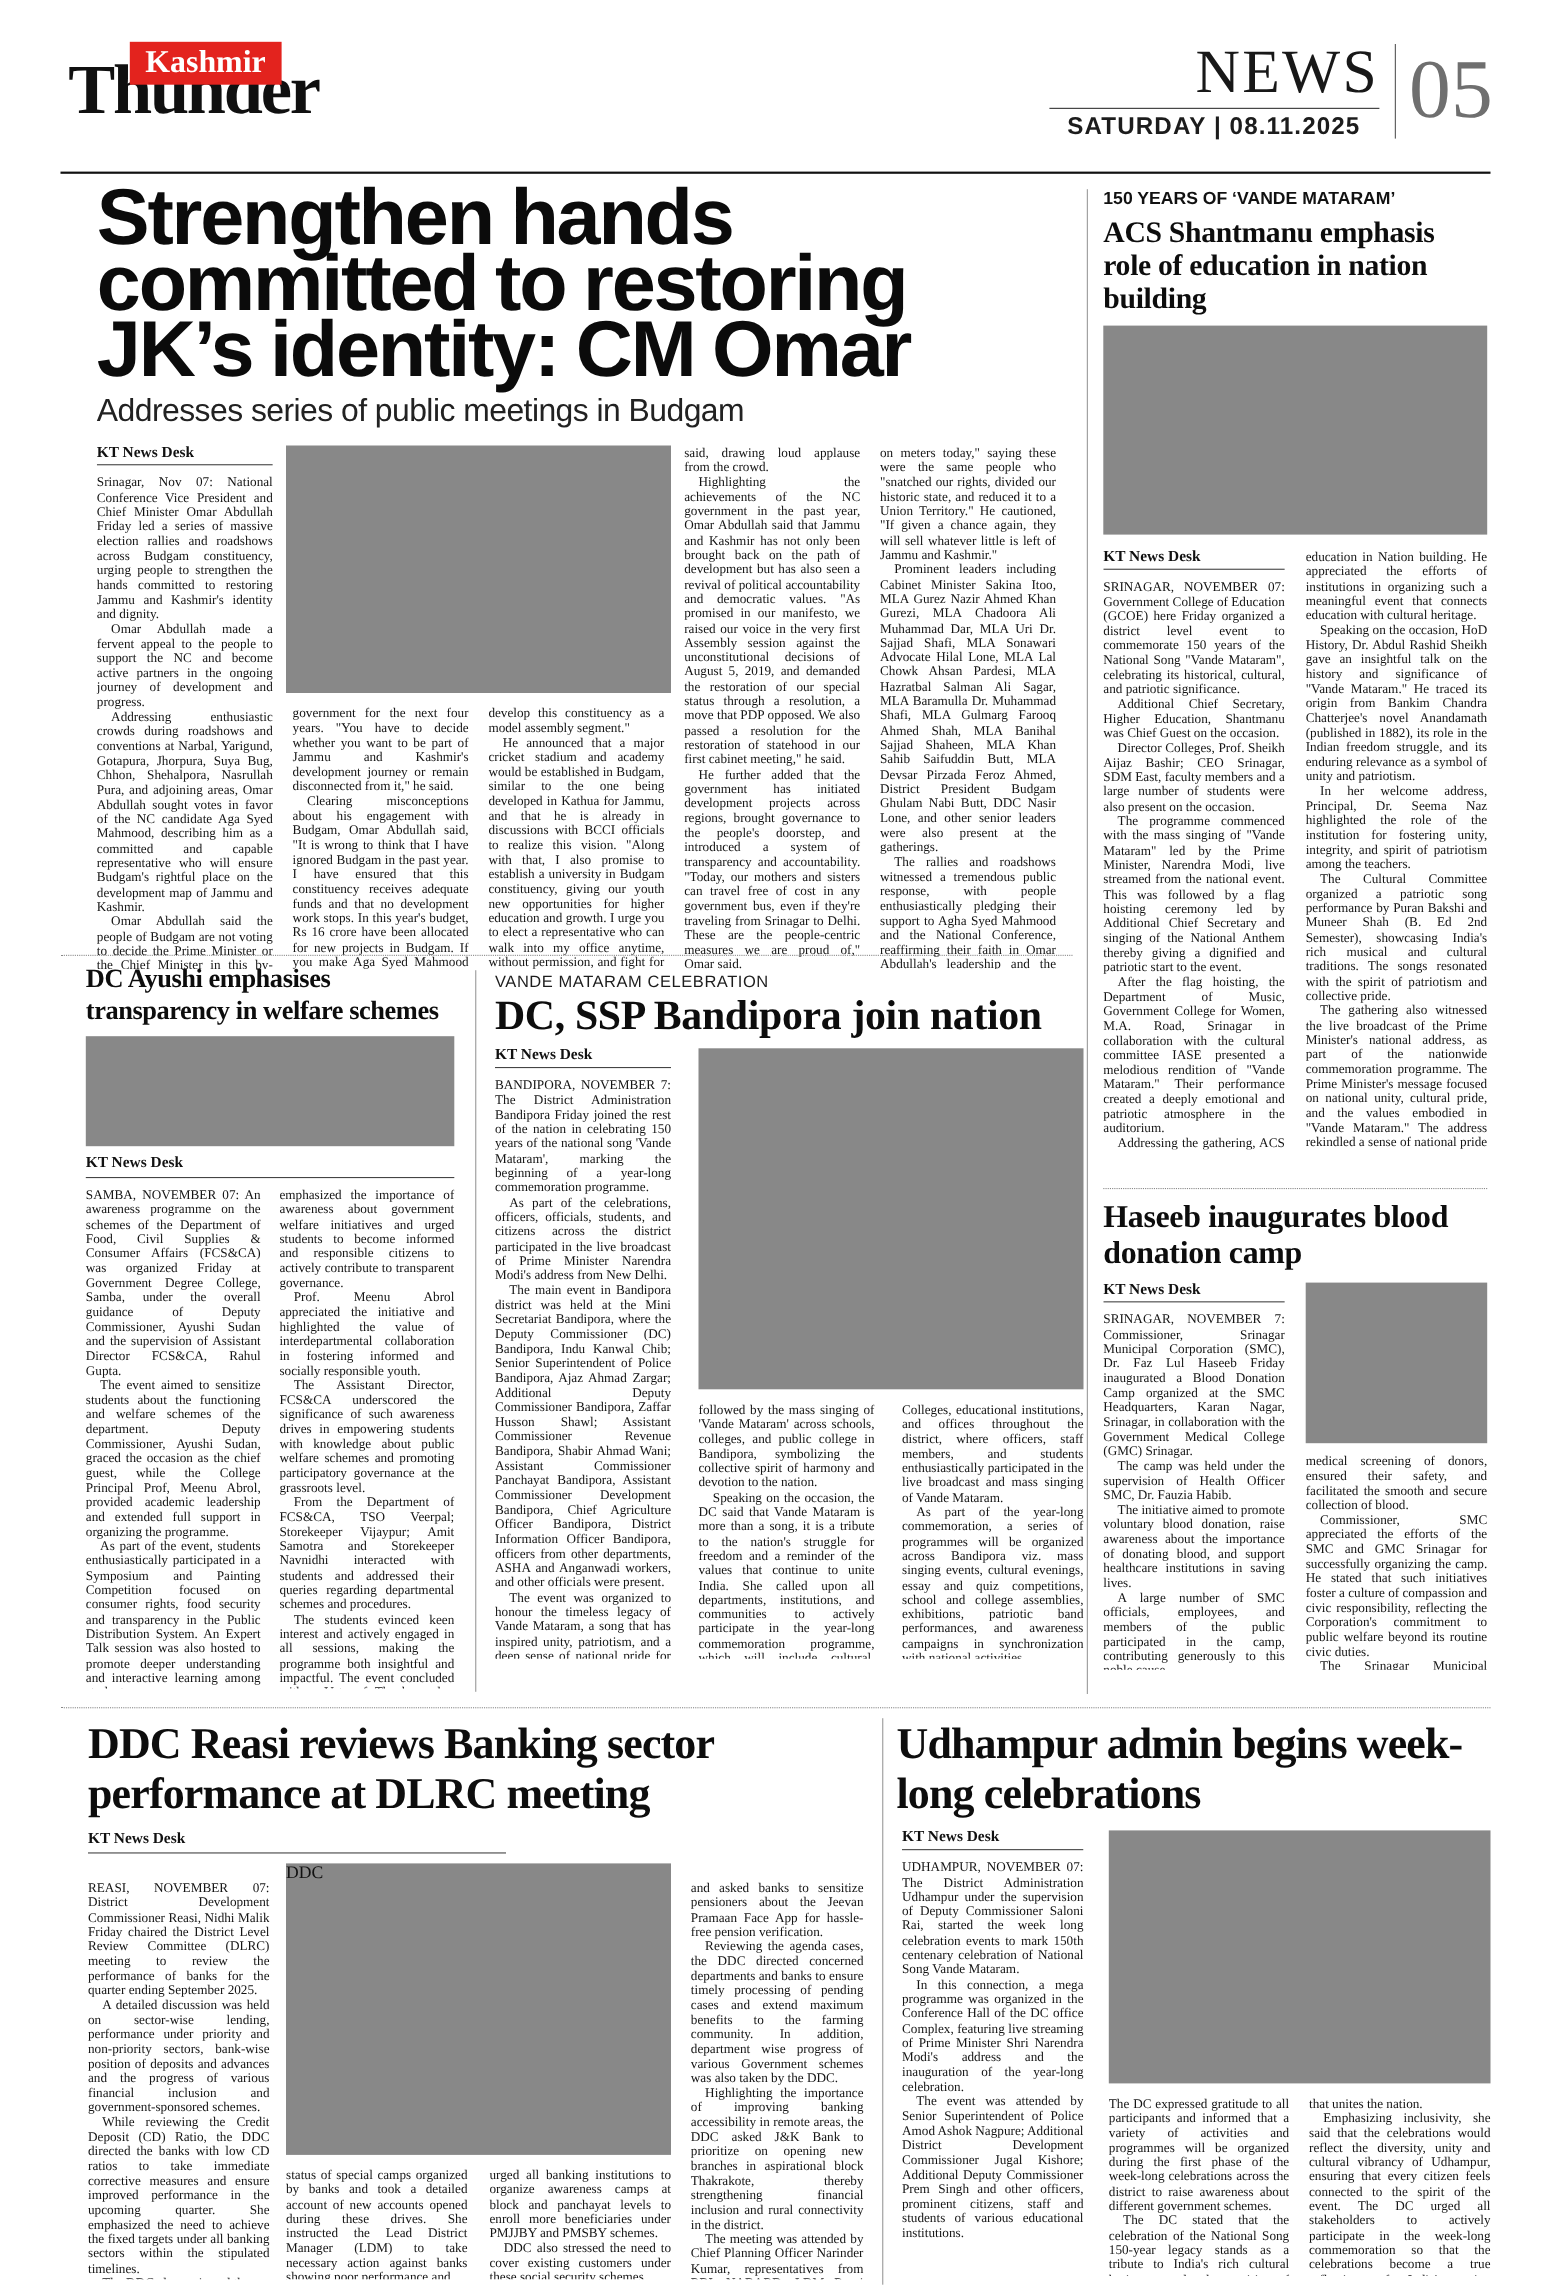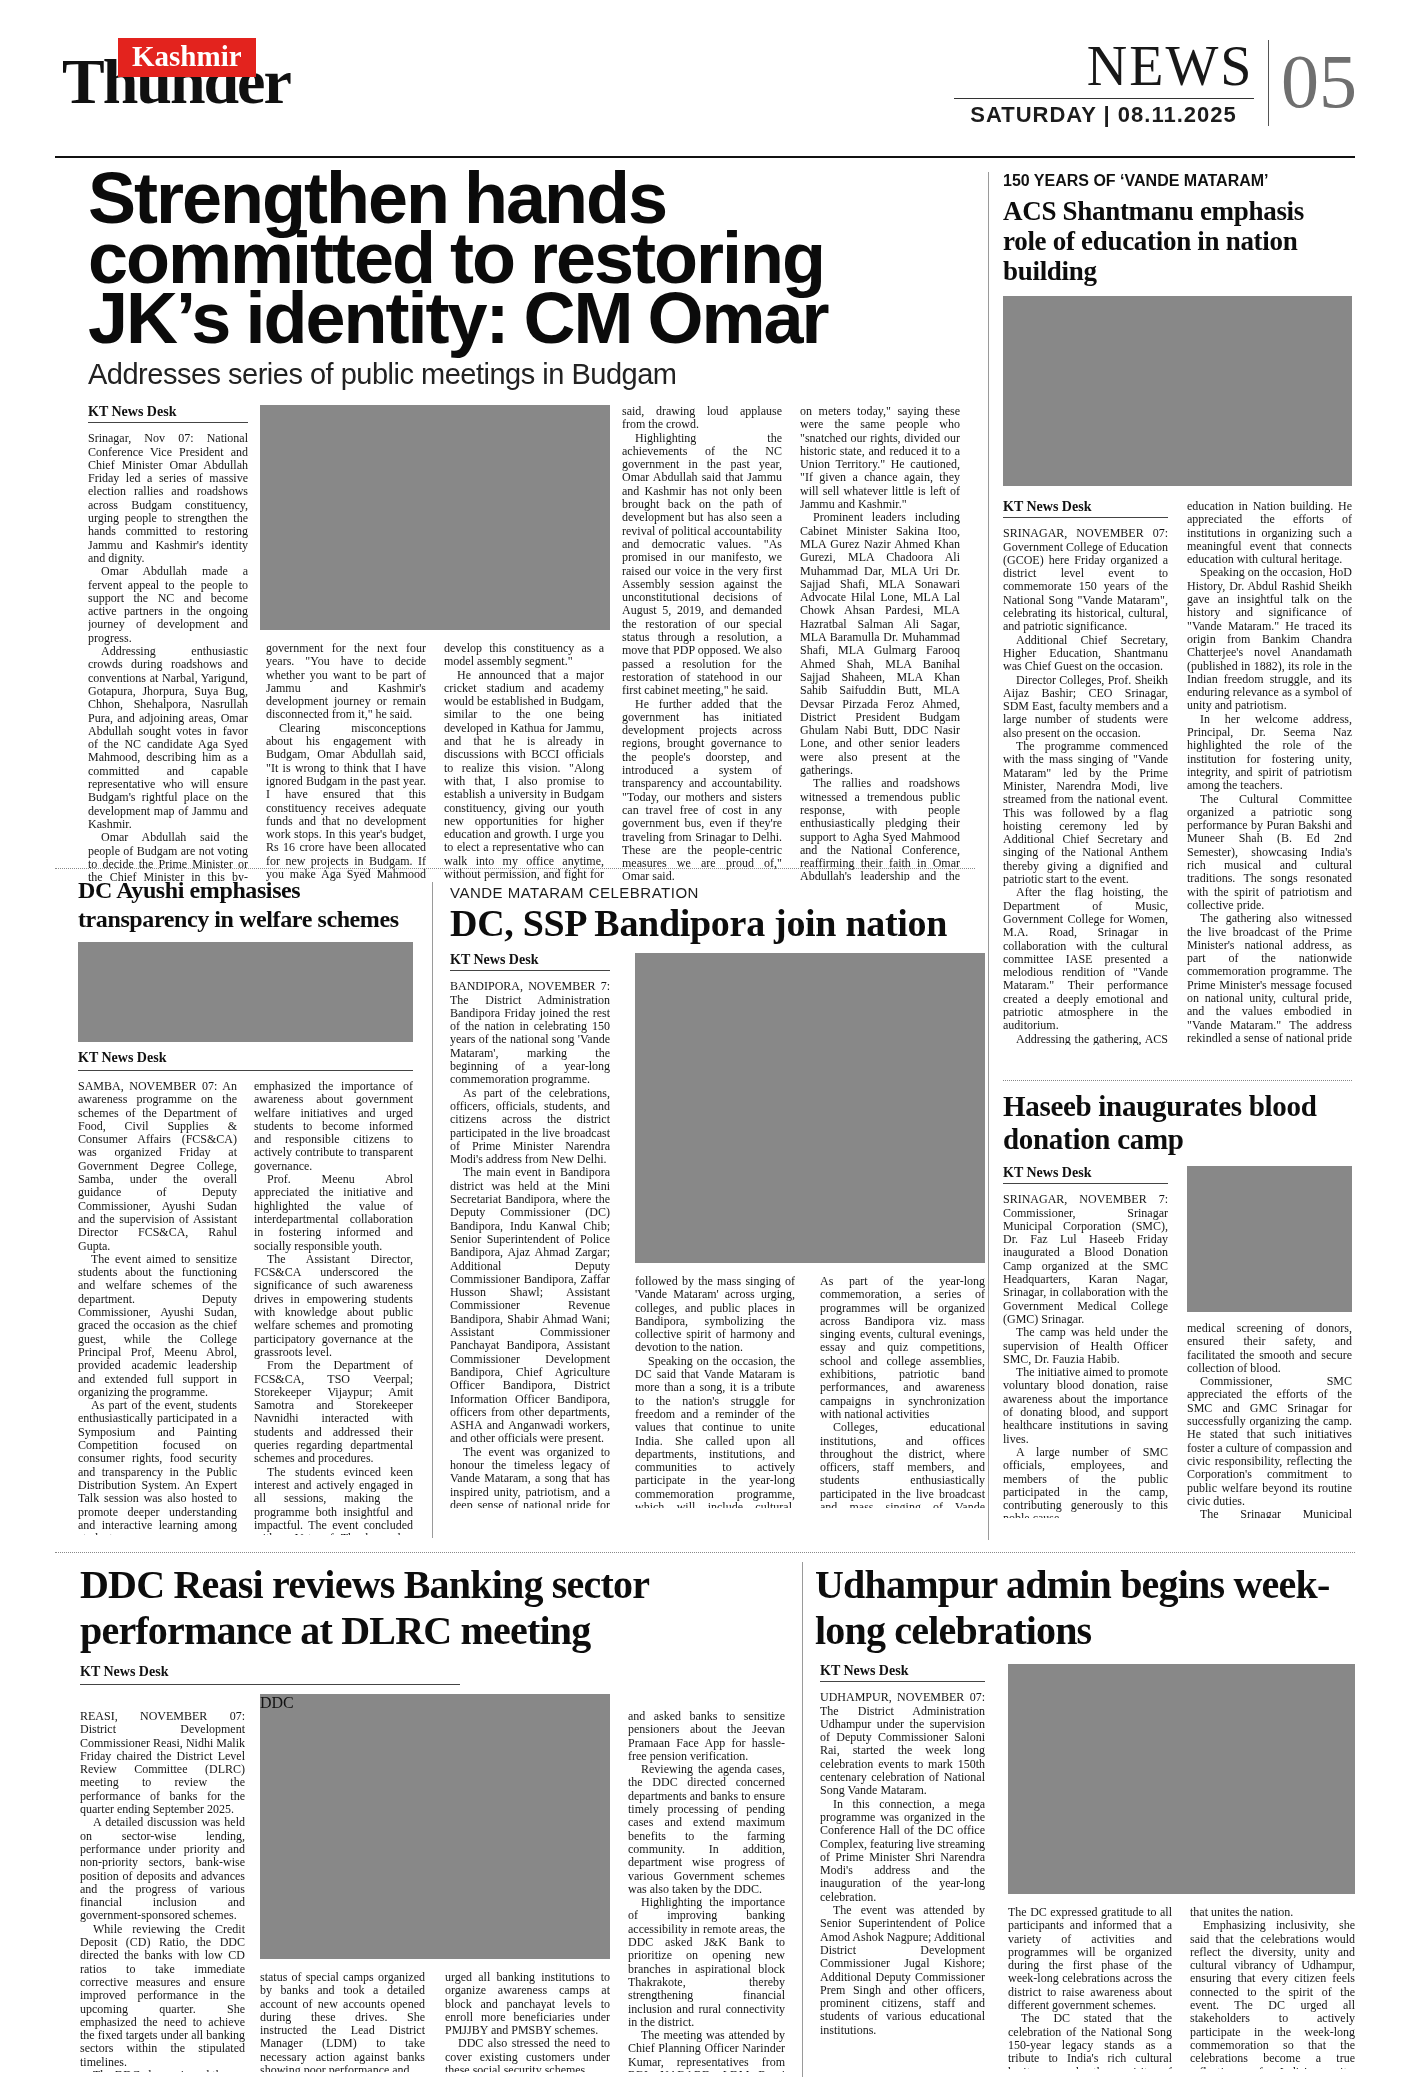--- a/index.html
+++ b/index.html
@@ -197,26 +197,26 @@
             <p>As part of the celebrations, officers, officials, students, and citizens across the district participated in the live broadcast of Prime Minister Narendra Modi's address from New Delhi.</p>
             <p>The main event in Bandipora district was held at the Mini Secretariat Bandipora, where the Deputy Commissioner (DC) Bandipora, Indu Kanwal Chib; Senior Superintendent of Police Bandipora, Ajaz Ahmad Zargar; Additional Deputy Commissioner Bandipora, Zaffar Husson Shawl; Assistant Commissioner Revenue Bandipora, Shabir Ahmad Wani; Assistant Commissioner Panchayat Bandipora, Assistant Commissioner Development Bandipora, Chief Agriculture Officer Bandipora, District Information Officer Bandipora, officers from other departments, ASHA and Anganwadi workers, and other officials were present.</p>
             <p>The event was organized to honour the timeless legacy of Vande Mataram, a song that has inspired unity, patriotism, and a deep sense of national pride for generations.</p>
           </div>
       </div>
       <div class="photo ph-hall" style="left:185px;top:0;width:350px;height:310px;">
         <div class="screen"></div>
         <div class="crowd"></div>
       </div>
       <div class="bodycol" style="left:185px;top:322px;width:160px;height:233px;">
-          <p>followed by the mass singing of 'Vande Mataram' across urging, colleges, and public places in Bandipora, symbolizing the collective spirit of harmony and devotion to the nation.</p>
+          <p>followed by the mass singing of 'Vande Mataram' across schools, colleges, and public college in Bandipora, symbolizing the collective spirit of harmony and devotion to the nation.</p>
           <p>Speaking on the occasion, the DC said that Vande Mataram is more than a song, it is a tribute to the nation's struggle for freedom and a reminder of the values that continue to unite India. She called upon all departments, institutions, and communities to actively participate in the year-long commemoration programme, which will include cultural, educational, and awareness activities celebrating national pride.</p>
         </div>
       <div class="bodycol" style="left:370px;top:322px;width:165px;height:233px;">
+          <p>Colleges, educational institutions, and offices throughout the district, where officers, staff members, and students enthusiastically participated in the live broadcast and mass singing of Vande Mataram.</p>
           <p>As part of the year-long commemoration, a series of programmes will be organized across Bandipora viz. mass singing events, cultural evenings, essay and quiz competitions, school and college assemblies, exhibitions, patriotic band performances, and awareness campaigns in synchronization with national activities</p>
-          <p>Colleges, educational institutions, and offices throughout the district, where officers, staff members, and students enthusiastically participated in the live broadcast and mass singing of Vande Mataram.</p>
         </div>
     </div>
   </div>
 
   <div style="position:absolute;left:1003px;top:1090px;width:349px;">
     <div class="hl-serif" style="font-size:29px;line-height:33px;">Haseeb inaugurates blood donation camp</div>
     <div style="position:relative;height:352px;margin-top:10px;">
       <div class="bodycol" style="left:0;top:0;width:165px;height:352px;">
         <div class="byline">KT News Desk</div>
         <div>

